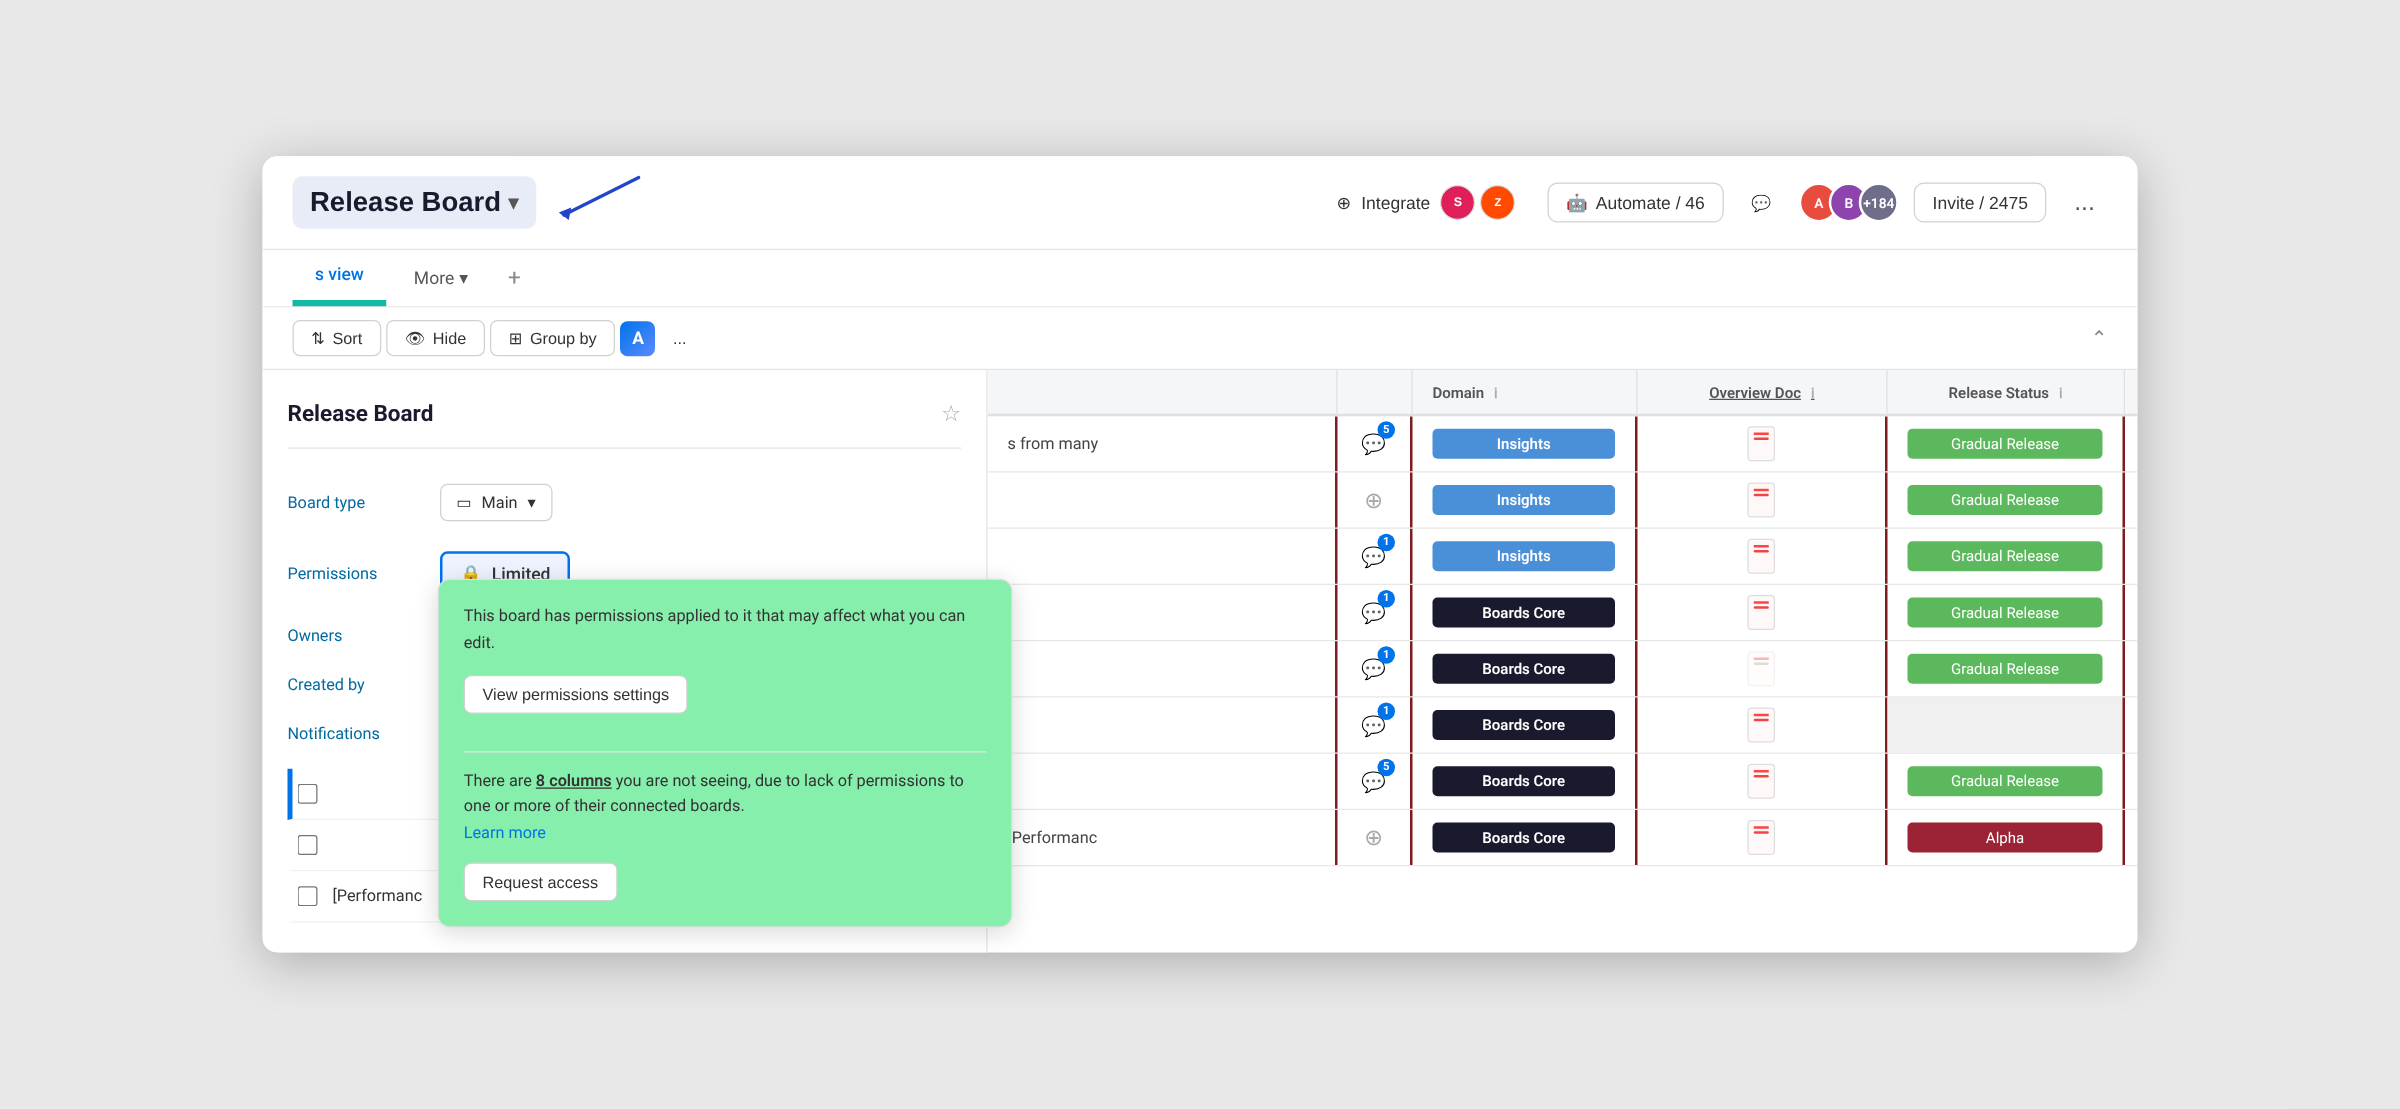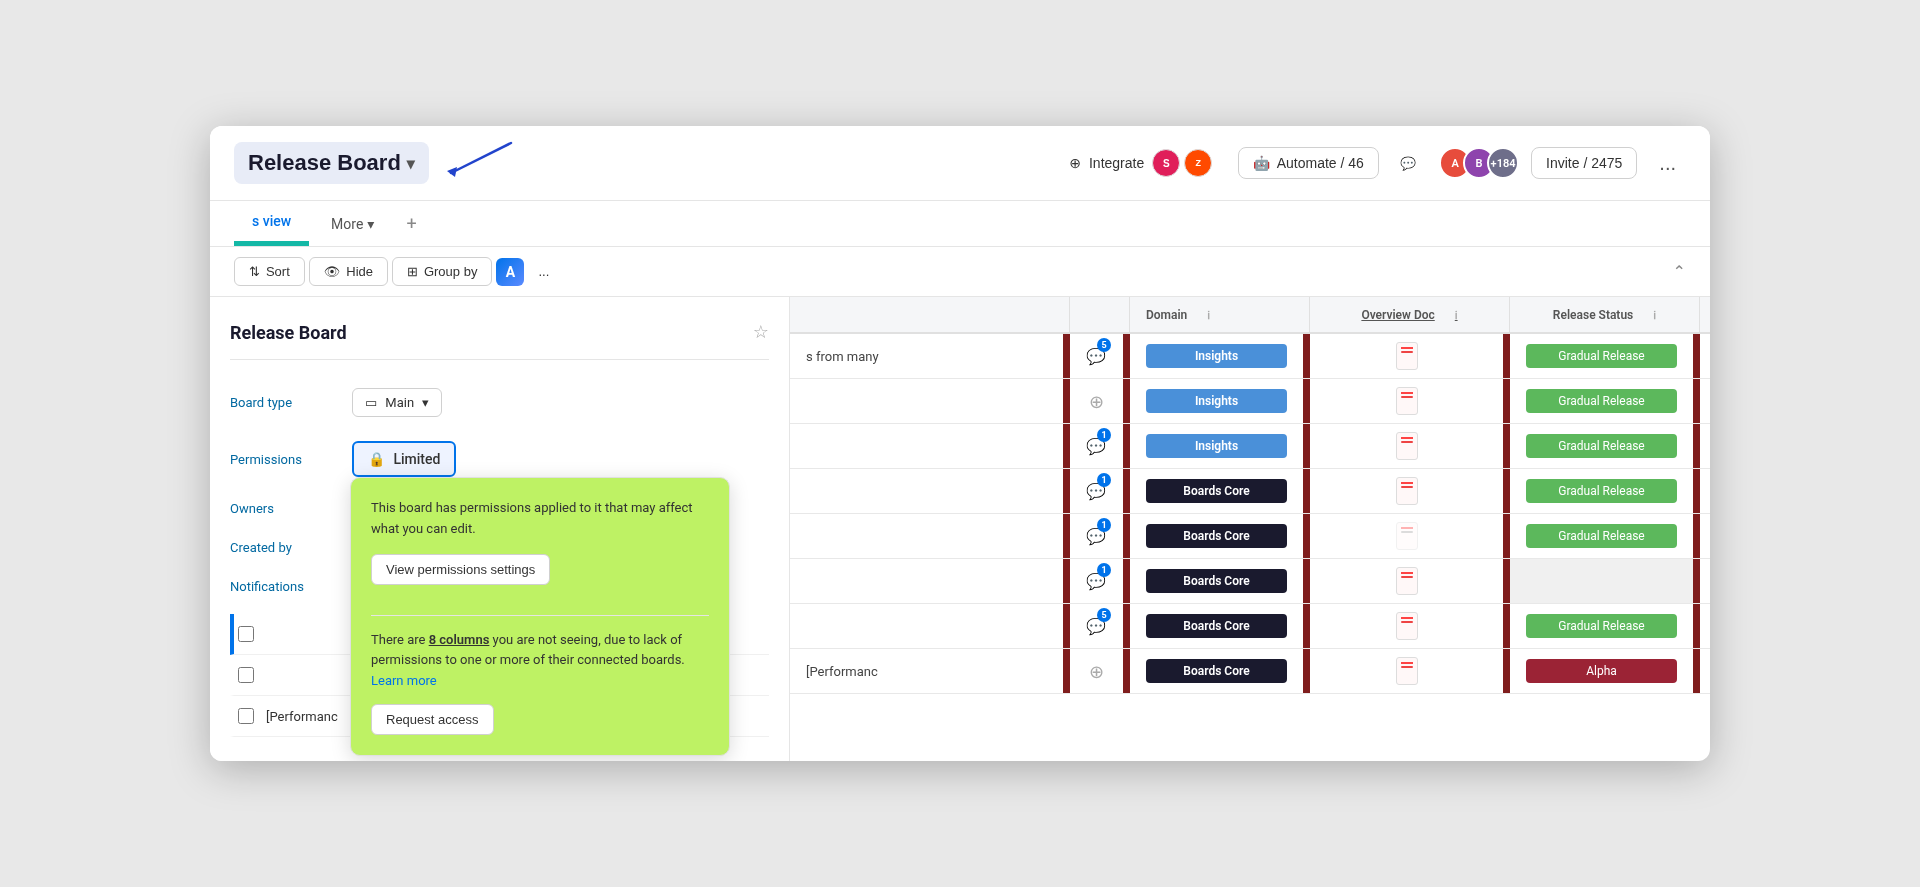--- a/index.html
+++ b/index.html
@@ -295,23 +295,23 @@
       background: #eef3ff;
       font-size: 14px;
       color: #333;
       font-weight: 500;
       cursor: pointer;
     }
     
     .permissions-tooltip {
       position: absolute;
       left: 120px;
-      top: 48px;
-      width: 380px;
-      background: #bef264;
+      top: 34px;
+      width: 460px;
+      background: #86efac;
       border: 1px solid #e0e0e0;
       border-radius: 10px;
       padding: 20px;
       box-shadow: 0 4px 20px rgba(0,0,0,0.15);
       z-index: 100;
     }
     .tooltip-text {
       font-size: 13px;
       color: #333;
       line-height: 1.6;
@@ -395,37 +395,37 @@
       z-index: 5;
     }
     .th {
       padding: 10px 16px;
       font-size: 12px;
       font-weight: 600;
       color: #555;
       border-right: 1px solid #e0e0e0;
       display: flex;
       align-items: center;
-      gap: 20px;
+      gap: 8px;
       min-width: 120px;
     }
     .th-domain { width: 180px; }
     .th-overview { width: 200px; }
     .th-status { width: 190px; }
     .table-body {}
     .table-row {
       display: flex;
       border-bottom: 1px solid #e8e8e8;
       align-items: stretch;
     }
     .td {
       padding: 0 16px;
       font-size: 13px;
       color: #333;
-      border-right: 7px solid #7f1d1d;
+      border-right: 2px solid #7f1d1d;
       display: flex;
       align-items: center;
       min-height: 44px;
       min-width: 120px;
     }
     .td-name {
       min-width: 280px;
       gap: 8px;
       font-size: 13px;
       color: #444;

